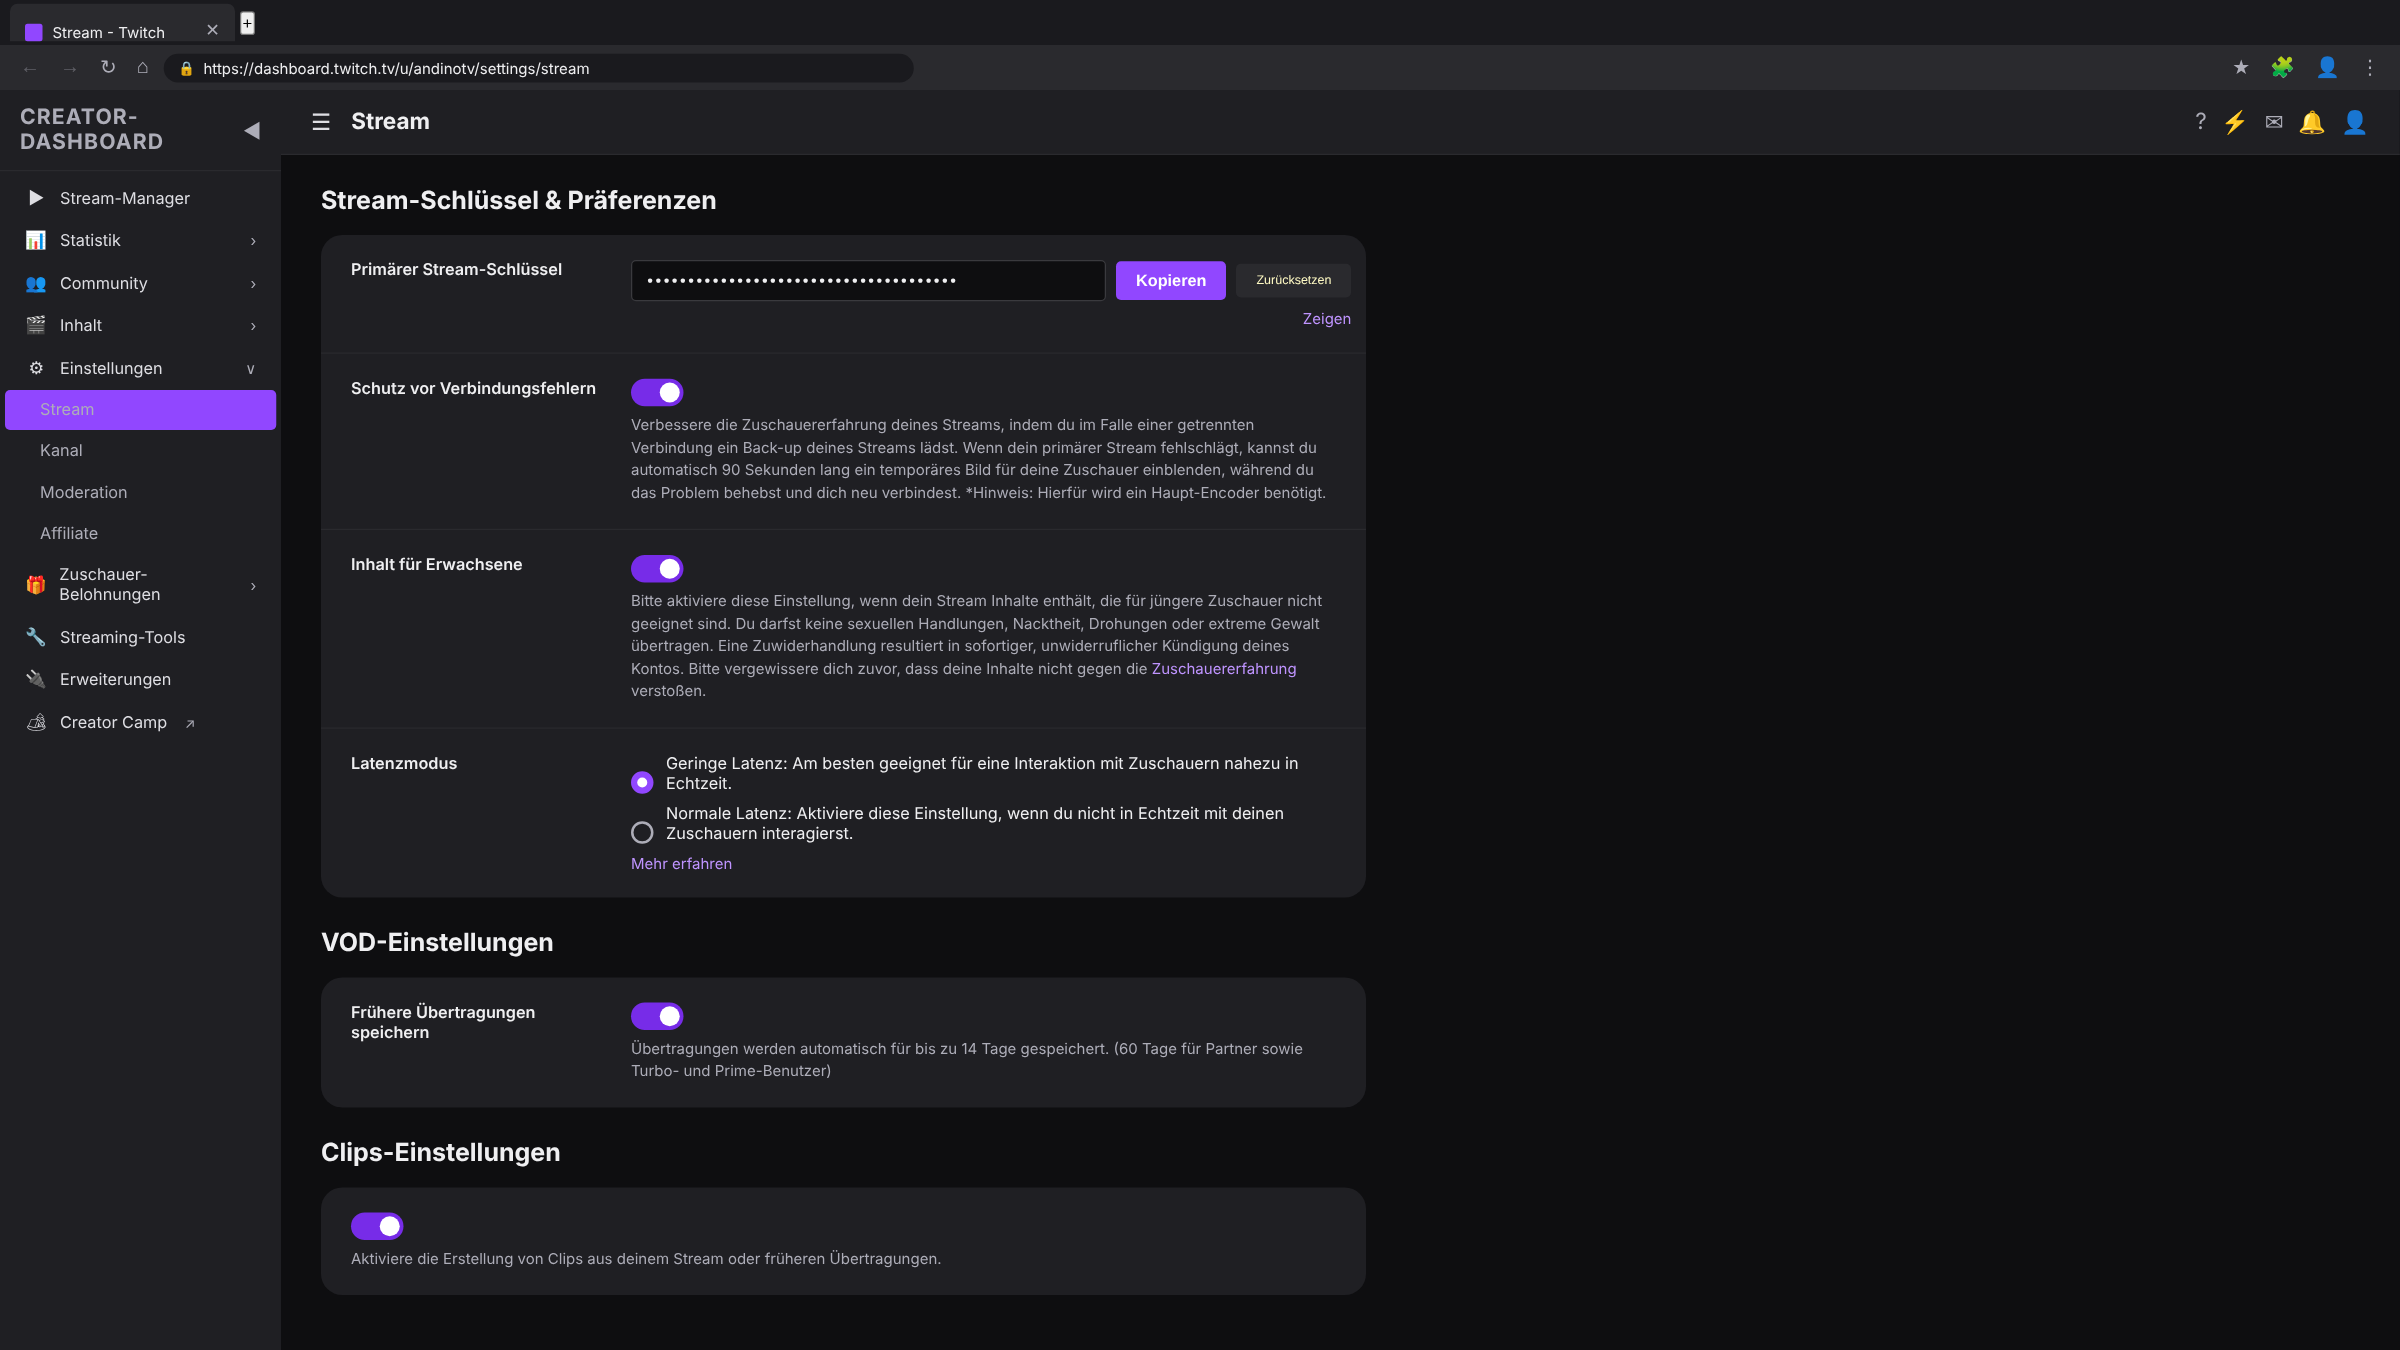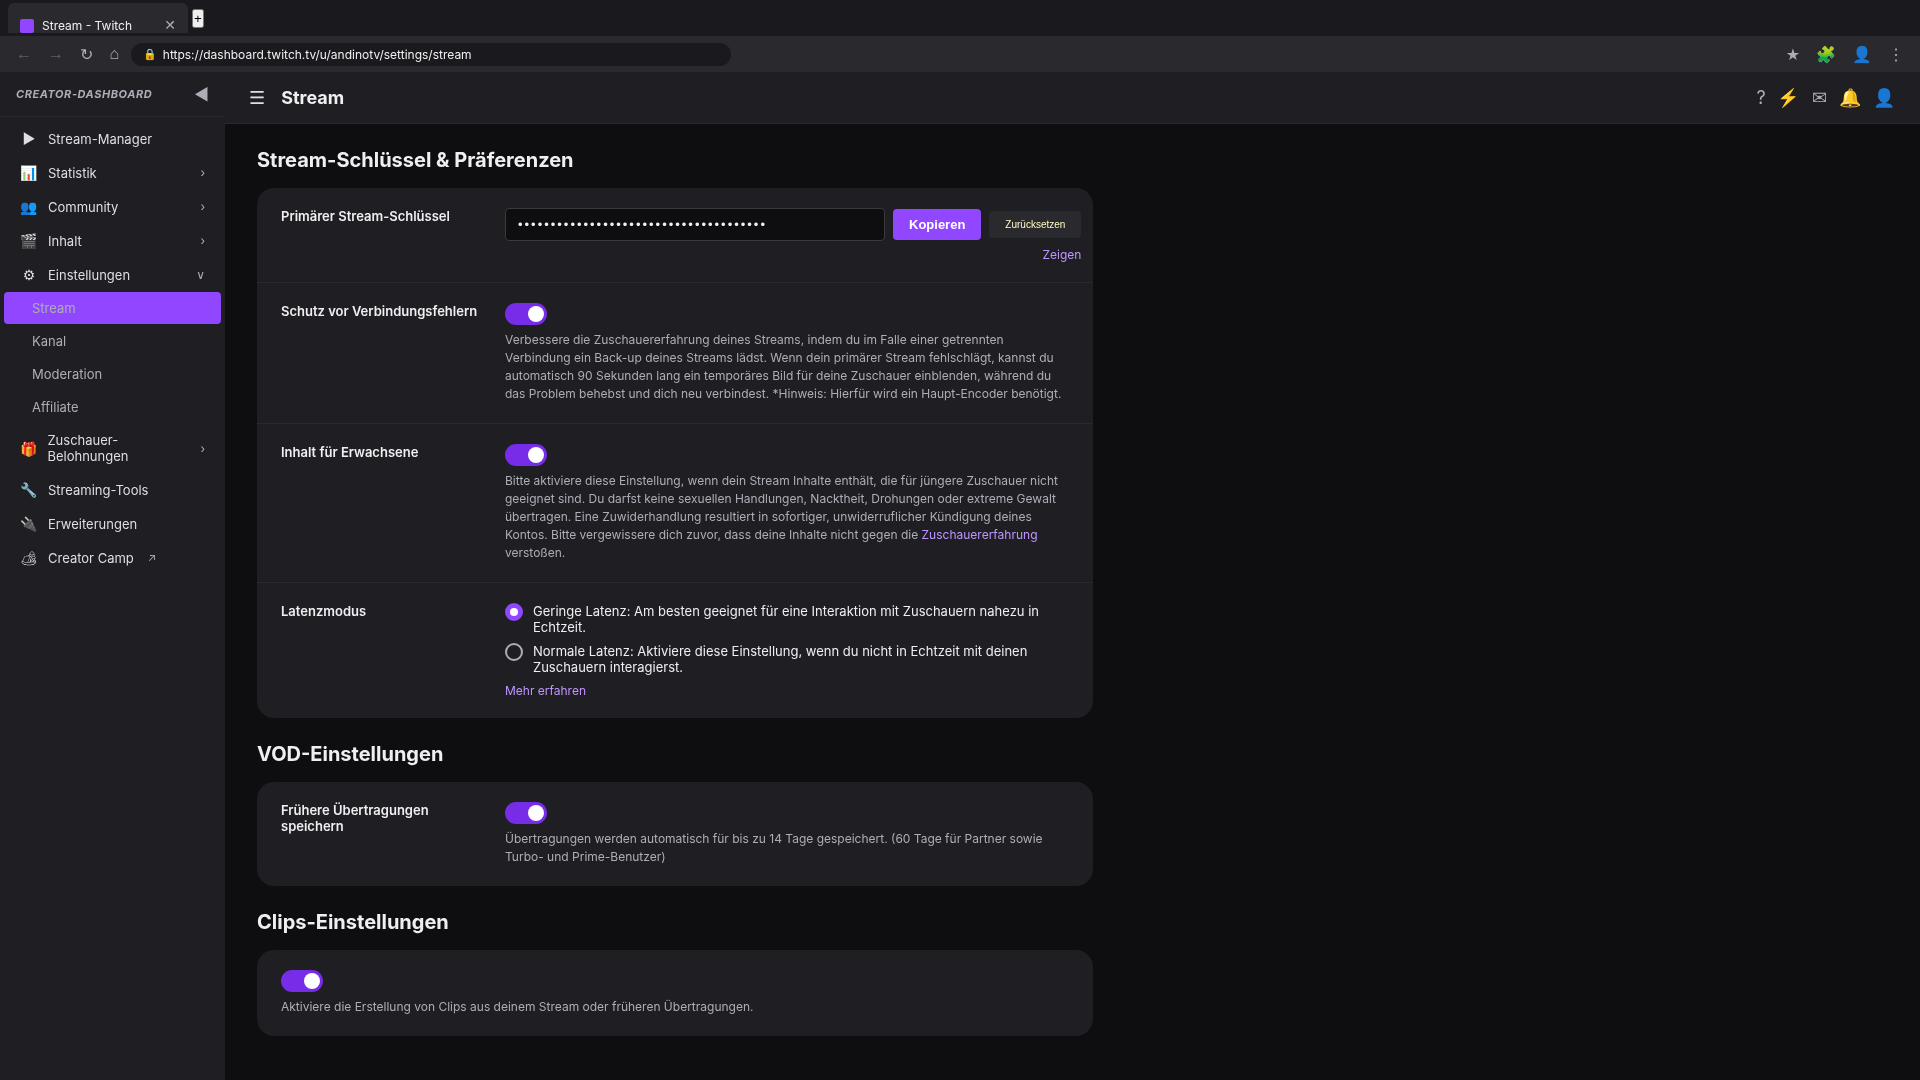--- a/index.html
+++ b/index.html
@@ -18,21 +18,21 @@
     .address-bar .lock-icon { color: #adadb8; font-size: 11px; }
     .nav-actions { margin-left: auto; display: flex; align-items: center; gap: 8px; }
     .nav-icon-btn { color: #adadb8; background: none; border: none; cursor: pointer; font-size: 16px; padding: 4px; }
 
     
     .app-layout { display: flex; height: calc(1080px - 72px); }
 
     
     .sidebar { width: 225px; background: #1f1f23; flex-shrink: 0; display: flex; flex-direction: column; overflow-y: auto; }
     .sidebar-header { padding: 12px 16px; display: flex; align-items: center; gap: 8px; border-bottom: 1px solid #2a2a2e; }
-    .sidebar-header-title { font-size: 11px; font-weight: 700; color: #adadb8; letter-spacing: 0.05em; text-transform: uppercase; font-style: italic; }
+    .sidebar-header-title { font-size: 17px; font-weight: 700; color: #adadb8; letter-spacing: 0.05em; text-transform: uppercase; }
     .sidebar-collapse-btn { margin-left: auto; color: #adadb8; cursor: pointer; font-size: 16px; }
 
     .sidebar-section { padding: 4px 0; }
     .sidebar-item { padding: 8px 16px; display: flex; align-items: center; gap: 10px; cursor: pointer; color: #dedee3; font-size: 13px; border-radius: 4px; margin: 1px 4px; }
     .sidebar-item.active { background: #9147ff; color: #fff; border-radius: 4px; }
     .sidebar-item.sub { padding-left: 28px; color: #adadb8; font-size: 13px; }
     .sidebar-item .item-icon { width: 18px; text-align: center; font-size: 14px; }
     .sidebar-item .chevron { margin-left: auto; font-size: 12px; color: #adadb8; }
     .sidebar-item.external .ext-icon { font-size: 11px; margin-left: 4px; color: #adadb8; }
 
@@ -67,21 +67,21 @@
     
     .toggle { position: relative; display: inline-block; width: 42px; height: 22px; }
     .toggle input { opacity: 0; width: 0; height: 0; }
     .toggle-slider { position: absolute; cursor: pointer; top: 0; left: 0; right: 0; bottom: 0; background: #772ce8; border-radius: 22px; transition: 0.2s; }
     .toggle-slider:before { position: absolute; content: ""; height: 16px; width: 16px; left: 3px; bottom: 3px; background: white; border-radius: 50%; transition: 0.2s; transform: translateX(20px); }
 
     .desc-text { font-size: 12px; color: #adadb8; line-height: 1.5; margin-top: 6px; }
     .link-purple { color: #bf94ff; cursor: pointer; }
 
     
-    .radio-option { display: flex; align-items: flex-start; gap: 10px; margin-bottom: 8px; font-size: 13px; color: #efeff1; }
+    .radio-option { display: flex; align-items: flex-end; gap: 10px; margin-bottom: 8px; font-size: 13px; color: #efeff1; }
     .radio-circle { width: 18px; height: 18px; border-radius: 50%; border: 2px solid #adadb8; display: flex; align-items: center; justify-content: center; flex-shrink: 0; }
     .radio-circle.selected { border-color: #9147ff; background: #9147ff; }
     .radio-circle.selected::after { content: ''; width: 8px; height: 8px; border-radius: 50%; background: white; }
     .link-more { color: #bf94ff; font-size: 12px; cursor: pointer; margin-top: 6px; display: block; }
 
     .section-gap { margin-bottom: 24px; }
   </style>
 </head>
 <body>
 

